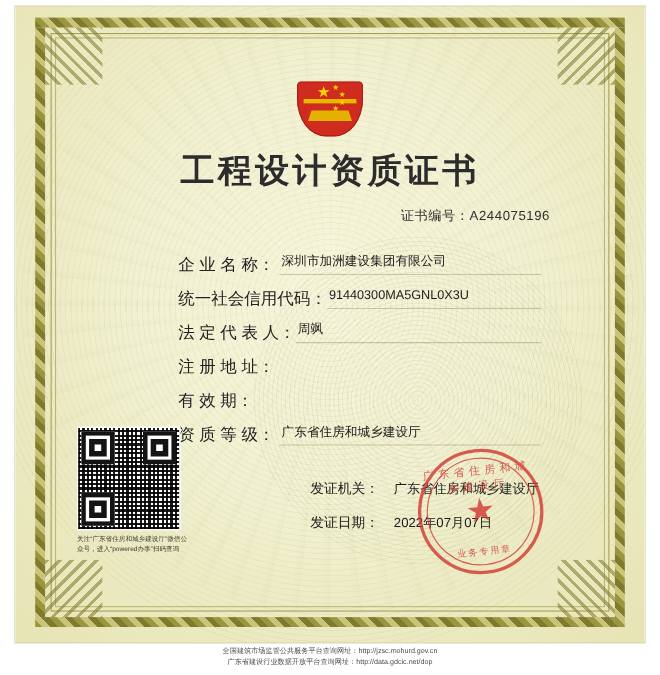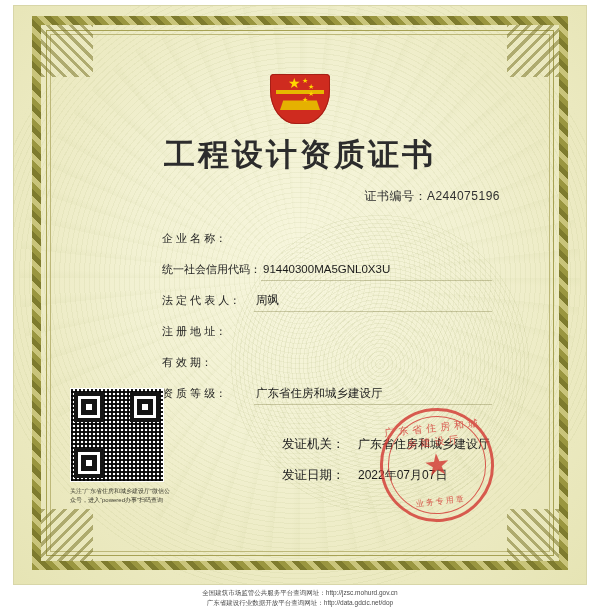--- a/index.html
+++ b/index.html
@@ -203,21 +203,21 @@
     width: 330px;
   }
   .field-row {
     display: flex;
     align-items: flex-start;
     margin-bottom: 9px;
     min-height: 22px;
   }
   .field-label {
     flex: 0 0 92px;
-    font-size: 11px;
+    font-size: 15px;
     color: #222;
     letter-spacing: 0px;
     padding-top: 3px;
     white-space: nowrap;
   }
   .field-value {
     flex: 1 1 auto;
     font-size: 11.5px;
     color: #1b1b1b;
     line-height: 1.35;
@@ -396,20 +396,21 @@
     <div class="cert-title">工程设计资质证书</div>
 
     <div class="cert-number">
       <span>证书编号：</span><span>A244075196</span>
     </div>
 
     <div class="fields">
 
       <div class="field-row">
         <div class="field-label">企 业 名 称：</div>
+        <div class="field-value">深圳市加洲建设集团有限公司</div>
       </div>
 
       <div class="field-row">
         <div class="field-label">统一社会信用代码：</div>
         <div class="field-value">91440300MA5GNL0X3U</div>
       </div>
 
       <div class="field-row">
         <div class="field-label">法 定 代 表 人：</div>
         <div class="field-value">周飒</div>

